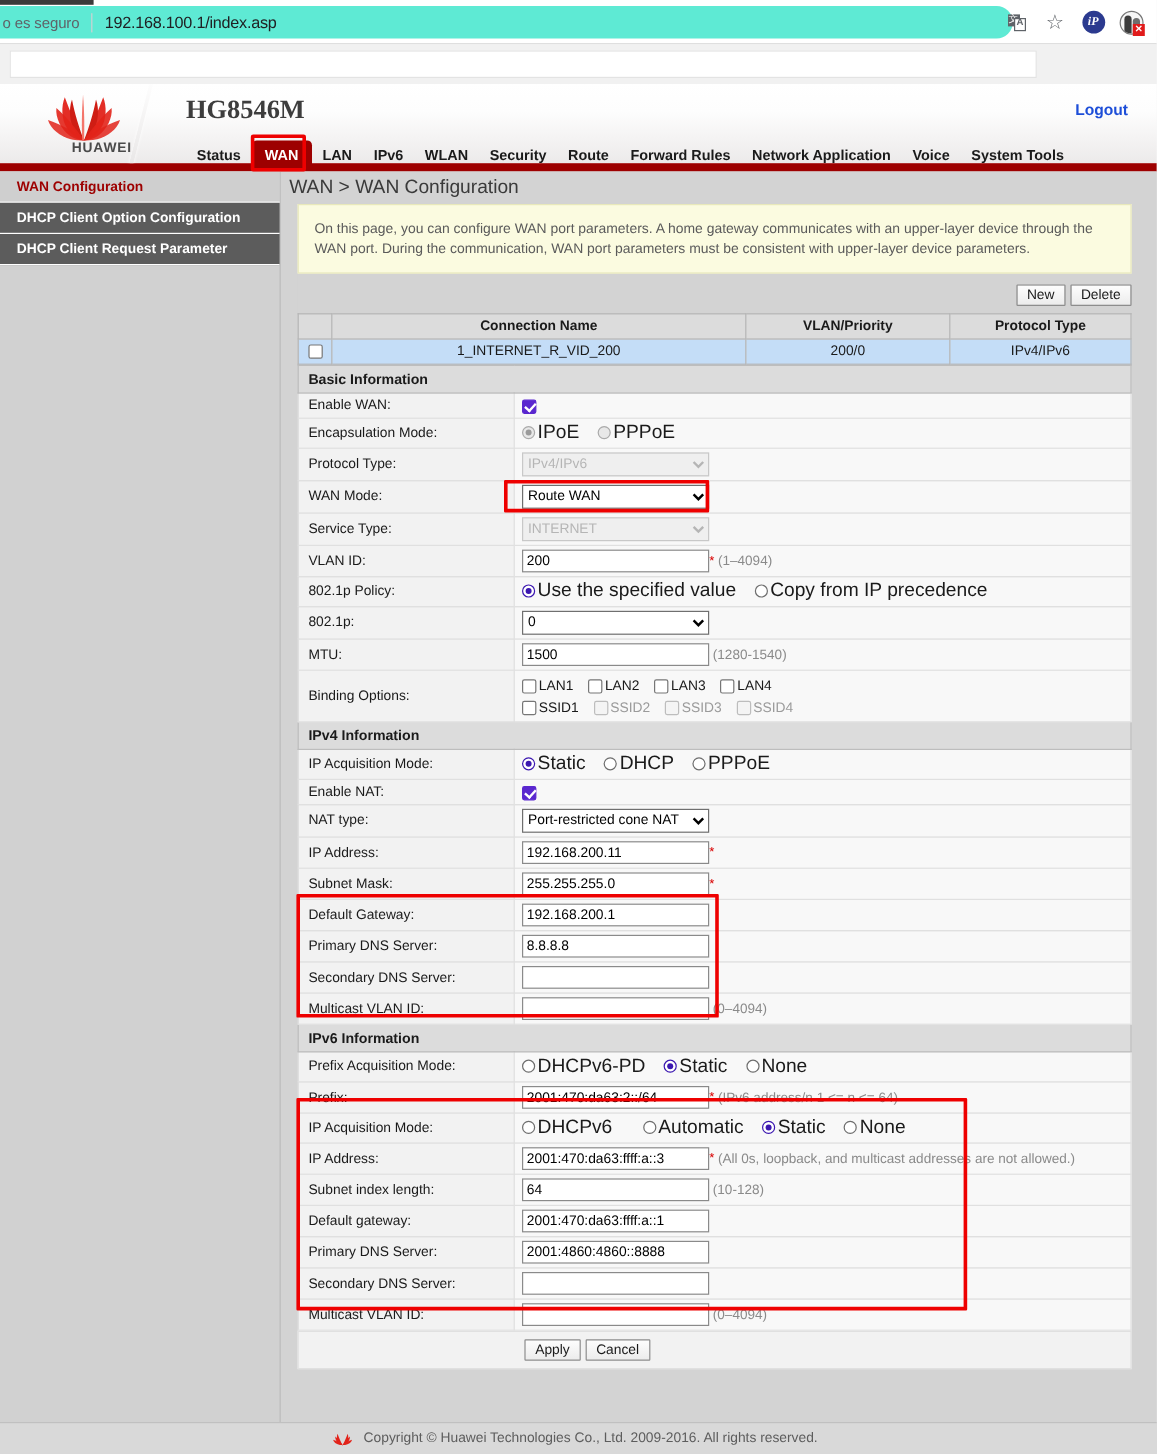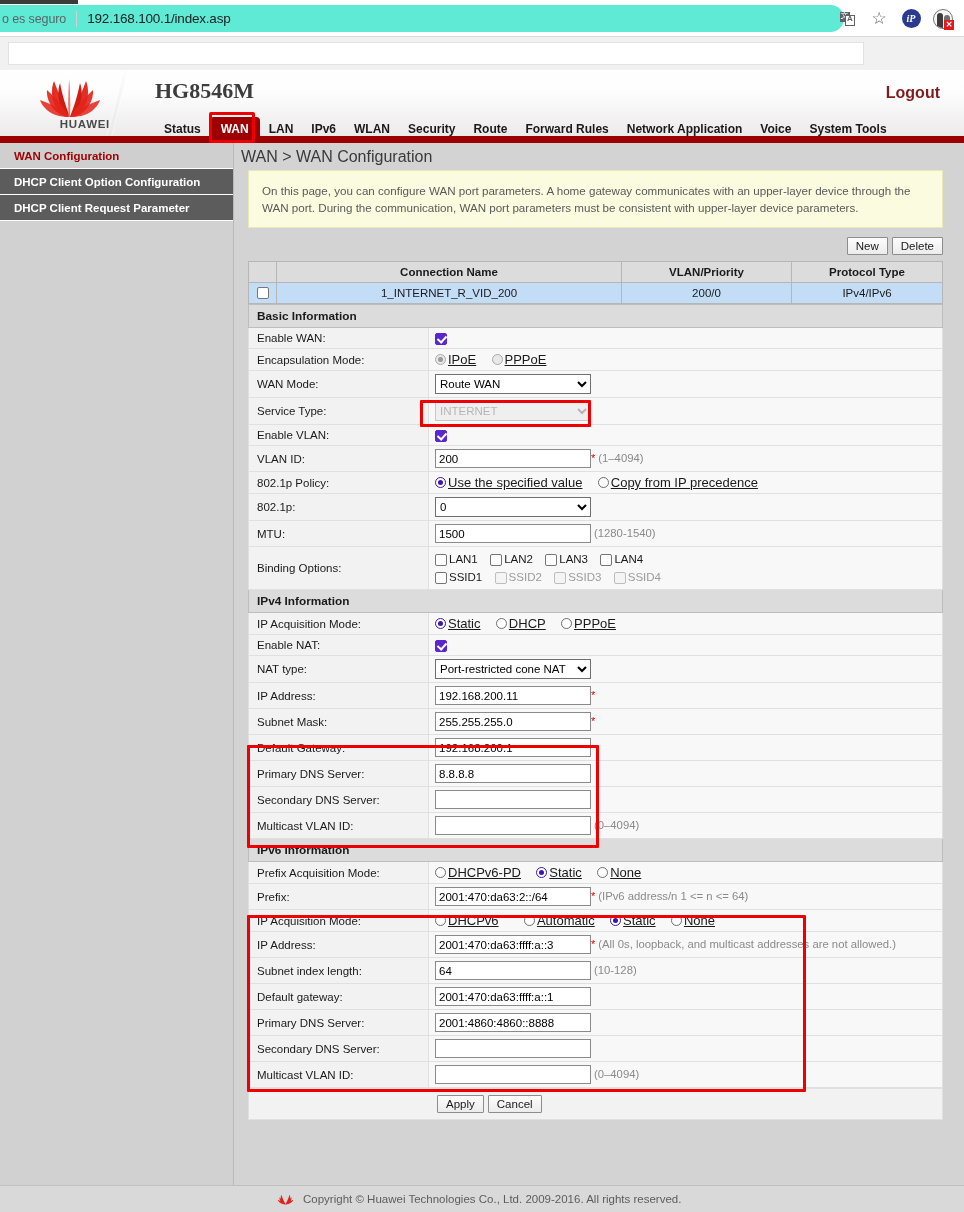--- a/index.html
+++ b/index.html
@@ -107,22 +107,22 @@
   .logo-slash {
     position: absolute; left: 116px; top: -6px; width: 3px; height: 80px;
     background: linear-gradient(to bottom, #ffffff, #e7e5e5);
     transform: rotate(14deg); box-shadow: 0 0 3px rgba(255,255,255,0.9);
   }
   .model-name {
     position: absolute; left: 155px; top: 78px; font-size: 22px; font-weight: bold;
     color: #3d3d3d; font-family: "Liberation Serif", serif;
   }
   .logout-link {
-    position: absolute; right: 24px; top: 84px; font-size: 16px;
-    font-weight: bold; color: #7f1d1d; text-decoration: none; cursor: pointer;
+    position: absolute; right: 24px; top: 84px; font-size: 13px;
+    font-weight: bold; color: #1d4ed8; text-decoration: none; cursor: pointer;
   }
   .nav {
     position: absolute; left: 155px; top: 117px; display: flex;
     align-items: center; gap: 0px;
   }
   .nav-item {
     font-size: 12px; font-weight: bold; color: #1a1a1a; padding: 4px 9px;
     cursor: pointer; white-space: nowrap;
   }
   .nav-item.active {
@@ -228,21 +228,21 @@
     vertical-align: -1px; margin: 0 2px 0 0; cursor: pointer; position: relative;
   }
   .rd:checked { border-color: #3b17b0; }
   .rd:checked::after {
     content: ""; position: absolute; left: 2px; top: 2px; width: 5px; height: 5px;
     background: #3b17b0; border-radius: 50%;
   }
   .rd.dis { border-color: #aaa; background: #e8e8e8; }
   .rd.dis:checked { border-color: #aaa; }
   .rd.dis:checked::after { background: #9a9a9a; }
-  .rlab { font-size: 13px; color: #1a1a1a; margin-right: 12px; cursor: pointer; text-decoration: underline; }
+  .rlab { font-size: 16px; color: #1a1a1a; margin-right: 12px; cursor: pointer; }
   .clab { font-size: 11.5px; color: #1a1a1a; margin: 0 9px 0 2px; cursor: pointer; }
   .clab.dis { color: #9b9b9b; }
   .bind-row { padding: 2px 0; }
 
   .apply-row { background: #f2f2f2; border: 1px solid #e0e0e0; padding: 6px 0 6px 188px; }
 
   .footer {
     position: absolute; left: 0; right: 0; bottom: 0; height: 27px;
     background: #d9d9d9; border-top: 1px solid #c0c0c0;
     display: flex; align-items: center; padding-left: 276px;
@@ -375,39 +375,41 @@
           </td>
         </tr>
         <tr>
           <td class="lbl">Encapsulation Mode:</td>
           <td class="val">
             <input type="radio" name="enc" class="rd dis" checked="" disabled="" style=""><span class="rlab">IPoE</span>
             <input type="radio" name="enc" class="rd dis" disabled="" style=""><span class="rlab">PPPoE</span>
           </td>
         </tr>
         <tr>
+          <td class="lbl">Protocol Type:</td>
+          <td class="val">
+            <select class="sel-box dis" disabled="">
+              <option>IPv4/IPv6</option>
+            </select>
+          </td>
+        </tr>
+        <tr>
           <td class="lbl">WAN Mode:</td>
           <td class="val">
             <select class="sel-box">
               <option>Route WAN</option>
             </select>
           </td>
         </tr>
         <tr>
           <td class="lbl">Service Type:</td>
           <td class="val">
             <select class="sel-box dis" disabled="">
               <option>INTERNET</option>
             </select>
-          </td>
-        </tr>
-        <tr>
-          <td class="lbl">Enable VLAN:</td>
-          <td class="val">
-            <input type="checkbox" class="cb" checked="" style="">
           </td>
         </tr>
         <tr>
           <td class="lbl">VLAN ID:</td>
           <td class="val">
             <input class="inp" value="200" style=""><span class="req">*</span><span class="hint">(1–4094)</span>
           </td>
         </tr>
         <tr>
           <td class="lbl">802.1p Policy:</td>

